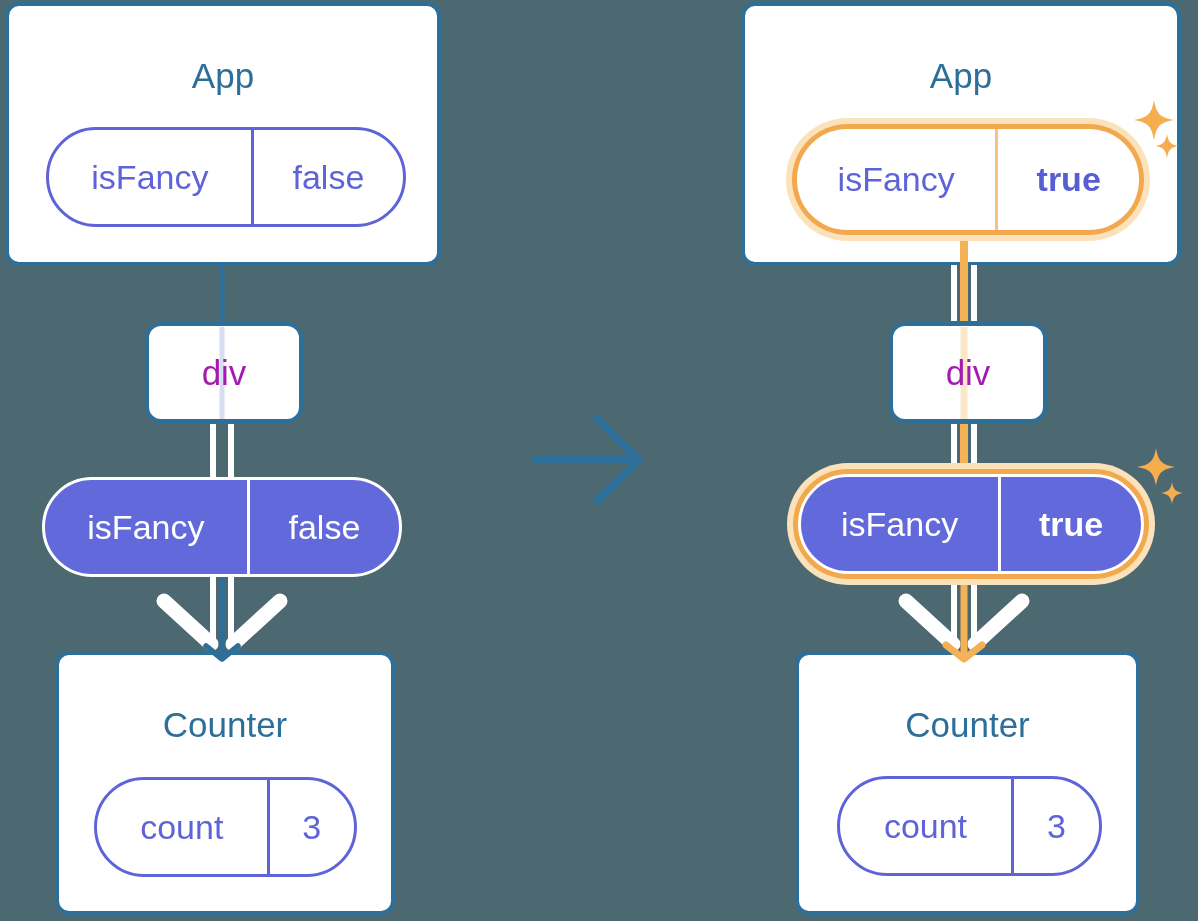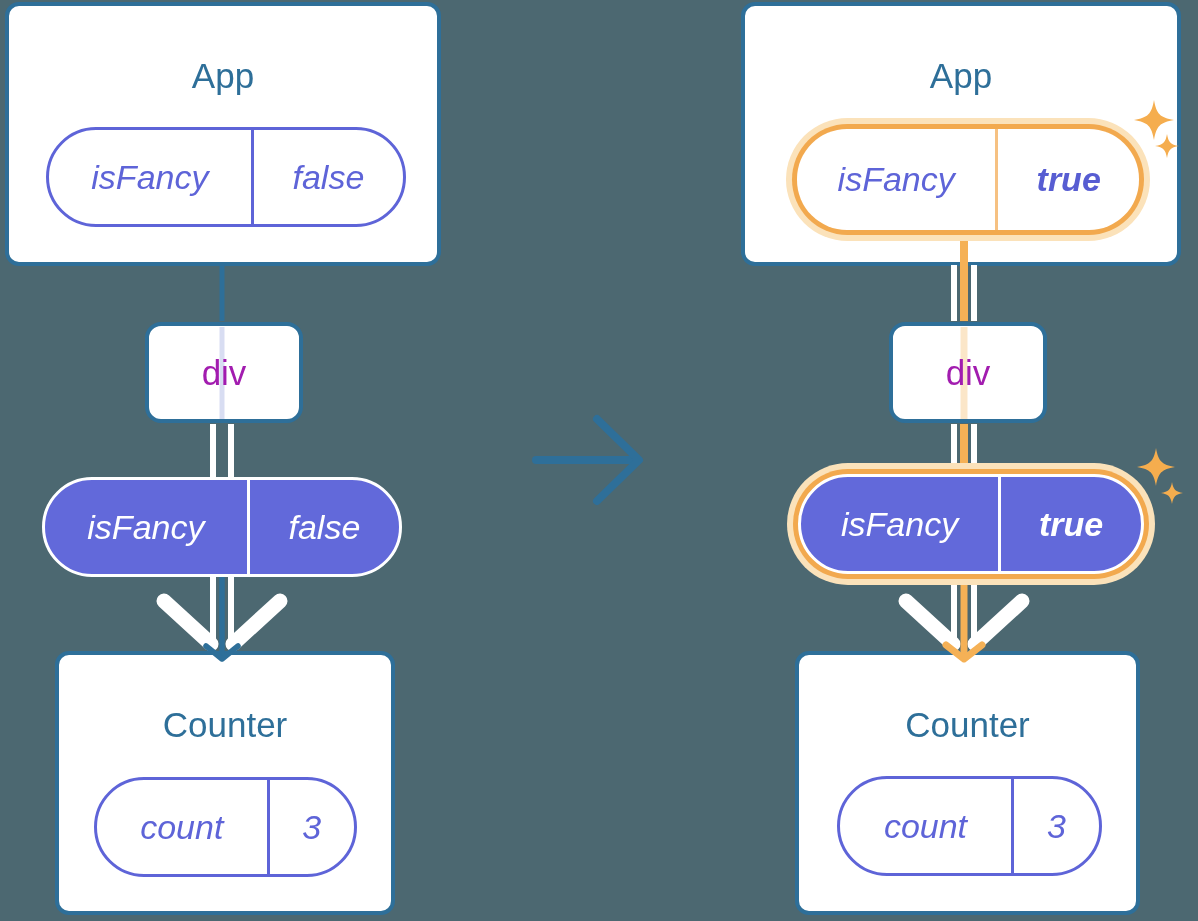--- a/index.html
+++ b/index.html
@@ -24,21 +24,21 @@
     position:absolute; left:0; right:0; top:50px; text-align:center;
     font-size:35px; font-weight:500; color:#2E6F99; z-index:2;
   }
   .card-label {
     position:absolute; inset:0; display:flex; align-items:center; justify-content:center;
     font-size:35px; font-weight:500; color:#a21caf; z-index:2;
   }
 
   .pill {
     position:absolute; display:flex; border-radius:999px;
-    box-sizing:border-box; z-index:2; font-size:34px; overflow:hidden;font-style:italic;
+    box-sizing:border-box; z-index:2; font-size:34px; overflow:hidden;
   }
   .pill .cell {
     display:flex; align-items:center; justify-content:center;
     box-sizing:border-box;
   }
   .pill .cell.value { border-left:3px solid currentColor; }
   .outline-pill { border:3px solid #5E64D8; color:#5E64D8; background:#fff; }
   .purple-pill  { background:#6269DA; border:3px solid #ffffff; color:#ffffff; }
   .purple-pill .cell.value { border-left-color:#ffffff; }
   .cell.name  { flex:0 0 57%; }

